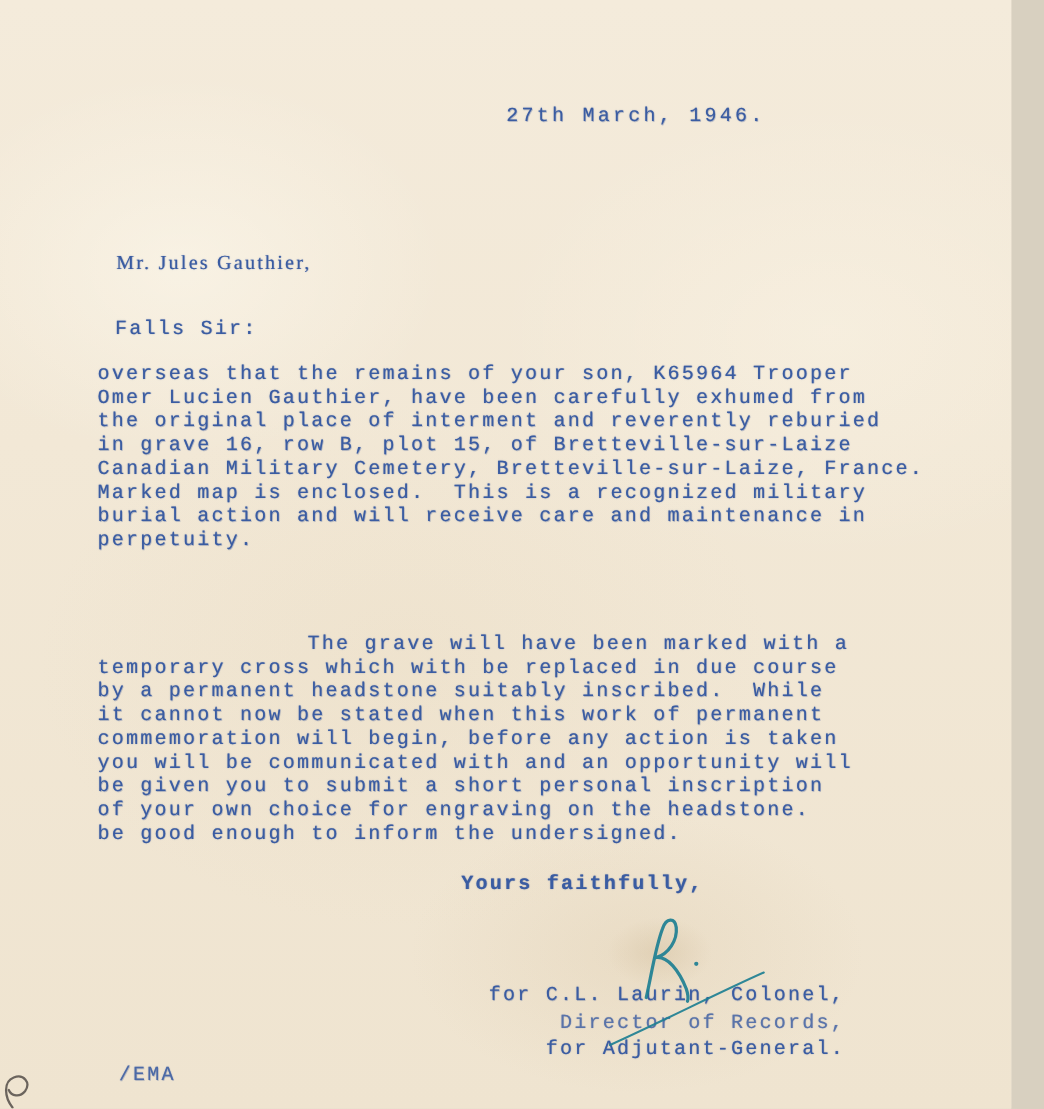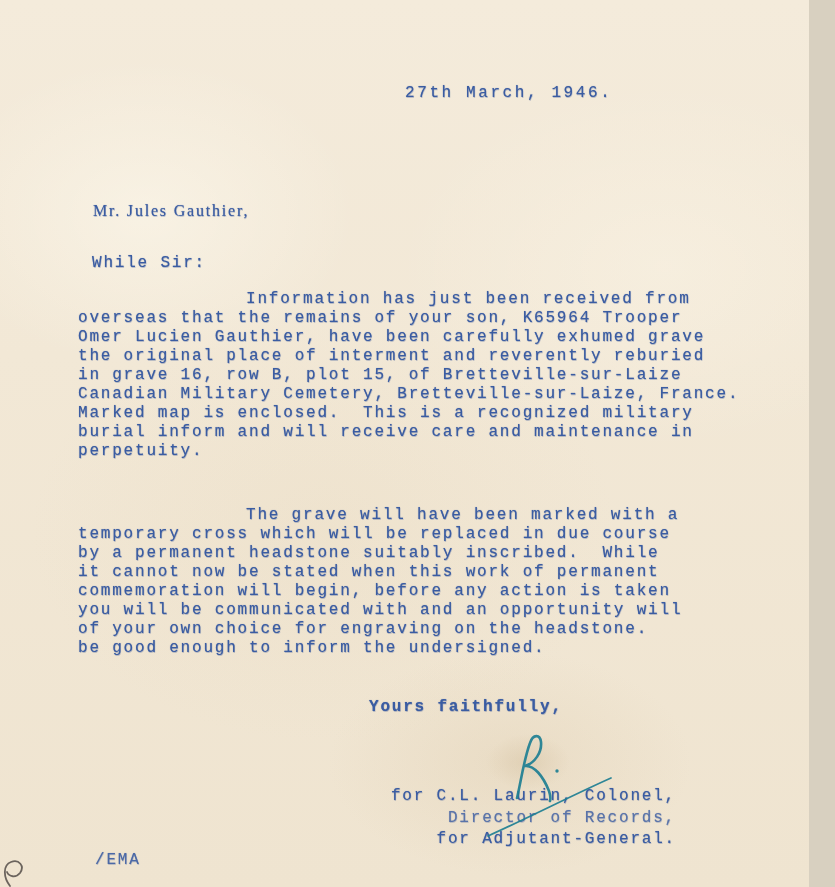--- a/index.html
+++ b/index.html
@@ -91,41 +91,41 @@
 <body>
 
 <div class="page">
 
   <div class="date line">27th March, 1946.</div>
 
   <div class="recipient">
     <div class="line">Mr. Jules Gauthier,</div>
   </div>
 
-  <div class="salutation line">While Sir:</div>
+  <div class="salutation line">Falls Sir:</div>
 
   <div class="para p1">
-    <div class="line indent">Information has just been received from</div>
     <div class="line">overseas that the remains of your son, K65964 Trooper</div>
-    <div class="line">Omer Lucien Gauthier, have been carefully exhumed grave</div>
+    <div class="line">Omer Lucien Gauthier, have been carefully exhumed from</div>
     <div class="line">the original place of interment and reverently reburied</div>
     <div class="line">in grave 16, row B, plot 15, of Bretteville-sur-Laize</div>
     <div class="line">Canadian Military Cemetery, Bretteville-sur-Laize, France.</div>
     <div class="line">Marked map is enclosed.  This is a recognized military</div>
-    <div class="line">burial inform and will receive care and maintenance in</div>
+    <div class="line">burial action and will receive care and maintenance in</div>
     <div class="line">perpetuity.</div>
   </div>
 
   <div class="para p2">
     <div class="line indent">The grave will have been marked with a</div>
-    <div class="line">temporary cross which will be replaced in due course</div>
+    <div class="line">temporary cross which with be replaced in due course</div>
     <div class="line">by a permanent headstone suitably inscribed.  While</div>
     <div class="line">it cannot now be stated when this work of permanent</div>
     <div class="line">commemoration will begin, before any action is taken</div>
     <div class="line">you will be communicated with and an opportunity will</div>
+    <div class="line">be given you to submit a short personal inscription</div>
     <div class="line">of your own choice for engraving on the headstone.</div>
     <div class="line">be good enough to inform the undersigned.</div>
   </div>
 
   <div class="closing line">Yours faithfully,</div>
 
   <div class="sigblock">
     <div class="line">for C.L. Laurin, Colonel,</div>
     <div class="line faded">Director of Records,</div>
     <div class="line">for Adjutant-General.</div>

